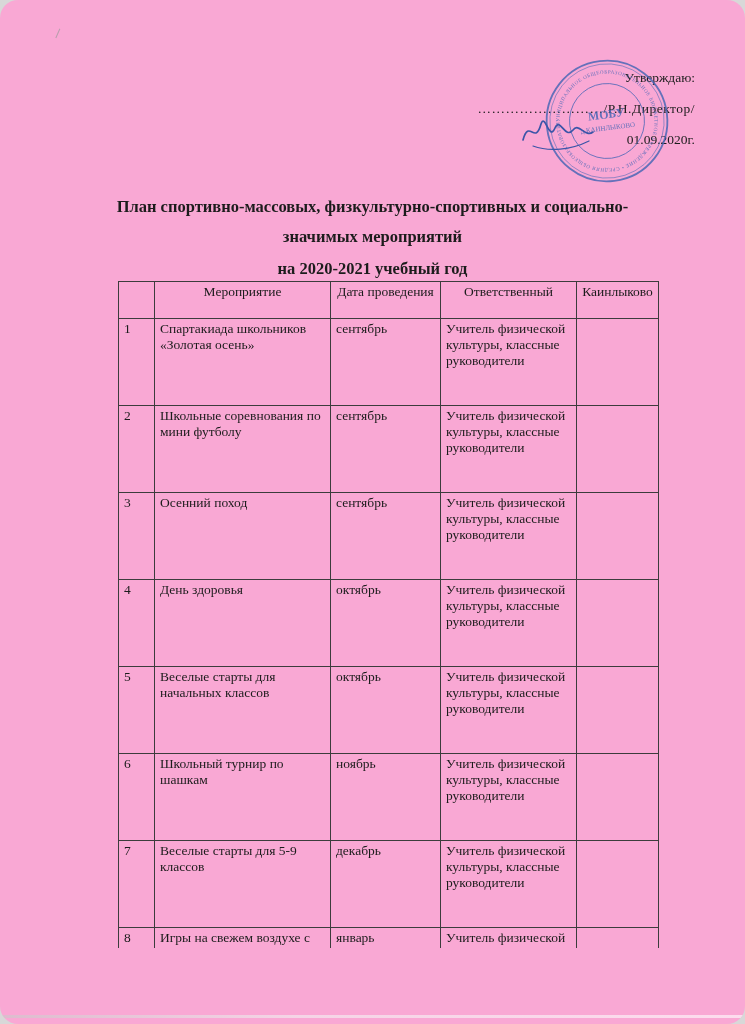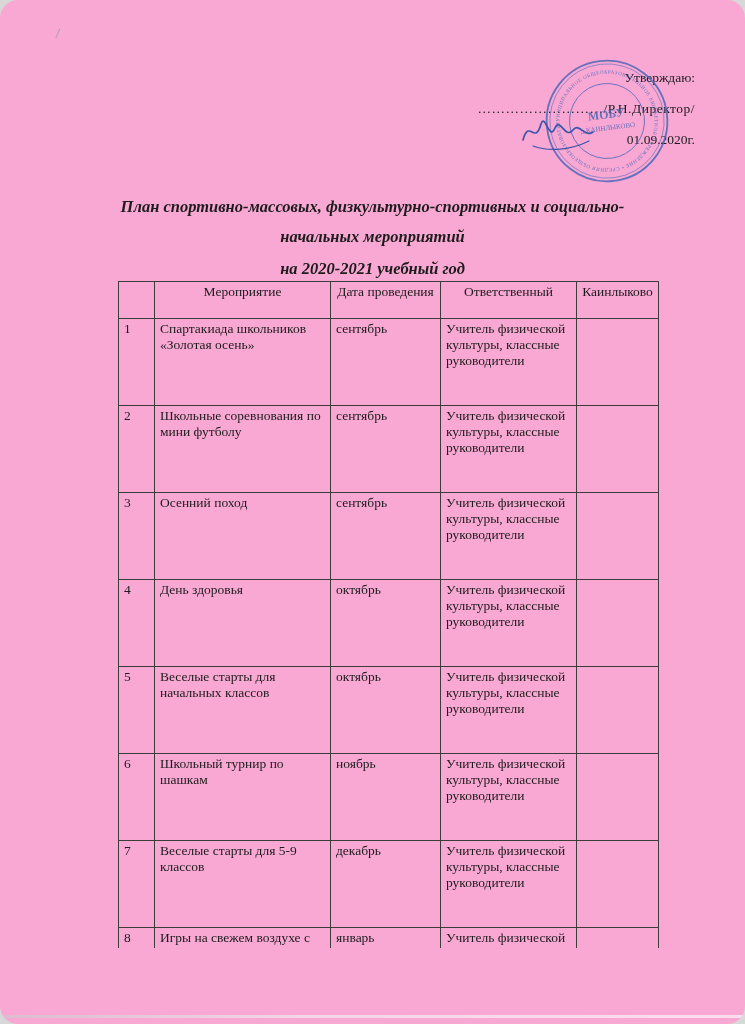--- a/index.html
+++ b/index.html
@@ -24,21 +24,21 @@
     position:absolute; left:515px; top:108px; width:110px; height:48px; z-index:3;
   }
   
   .pen-mark {
     position:absolute; left:57px; top:30px; width:8px; height:10px;
     border-left:1.5px solid #9a9a9a; transform:rotate(24deg); opacity:.7;
   }
   
   .title {
     position:absolute; top:192px; left:0; width:100%;
-    text-align:center; font-weight:bold; font-size:16.5px; line-height:30px;font-style:italic;
+    text-align:center; font-weight:bold; font-size:16.5px; line-height:30px;
   }
   .title .t3 { margin-top:2px; }
   
   .table-wrap {
     position:absolute; left:118px; top:281px; width:542px; height:667px;
     overflow:hidden;
   }
   table.plan {
     border-collapse:collapse; table-layout:fixed; width:540px;
     font-size:13.5px; line-height:1.2;
@@ -84,21 +84,21 @@
     <text x="70" y="80" text-anchor="middle" font-size="7.6" fill="#4565b5" font-family="Liberation Serif, serif">д.КАИНЛЫКОВО</text>
   </svg>
 
   <svg class="signature" viewBox="0 0 110 48" xmlns="http://www.w3.org/2000/svg">
     <path d="M8,32 C14,10 20,38 26,16 C30,4 34,34 40,20 C45,8 50,32 58,22 C64,14 70,30 78,24" fill="none" stroke="#3b55a8" stroke-width="1.7" stroke-linecap="round"></path>
     <path d="M18,38 C34,44 56,42 74,33" fill="none" stroke="#3b55a8" stroke-width="1.2" stroke-linecap="round"></path>
   </svg>
 
   <div class="title">
     <div class="t1">План спортивно-массовых, физкультурно-спортивных и социально-</div>
-    <div class="t2">начальных мероприятий</div>
+    <div class="t2">значимых мероприятий</div>
     <div class="t3">на 2020-2021 учебный год</div>
   </div>
 
   <div class="table-wrap">
     <table class="plan">
       <colgroup>
         <col style="width:36px">
           <col style="width:176px">
           <col style="width:110px">
           <col style="width:136px">

